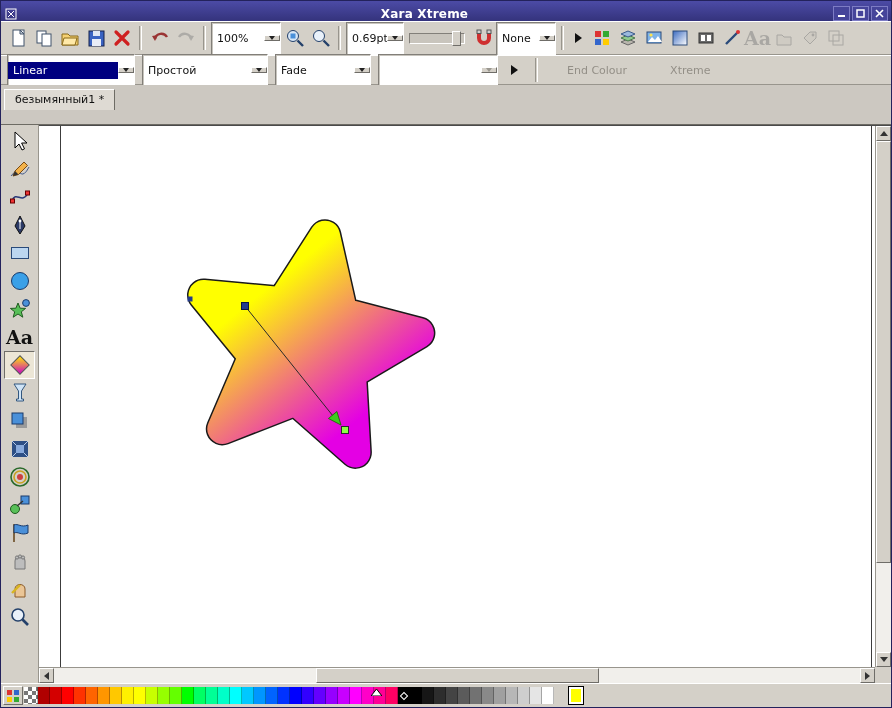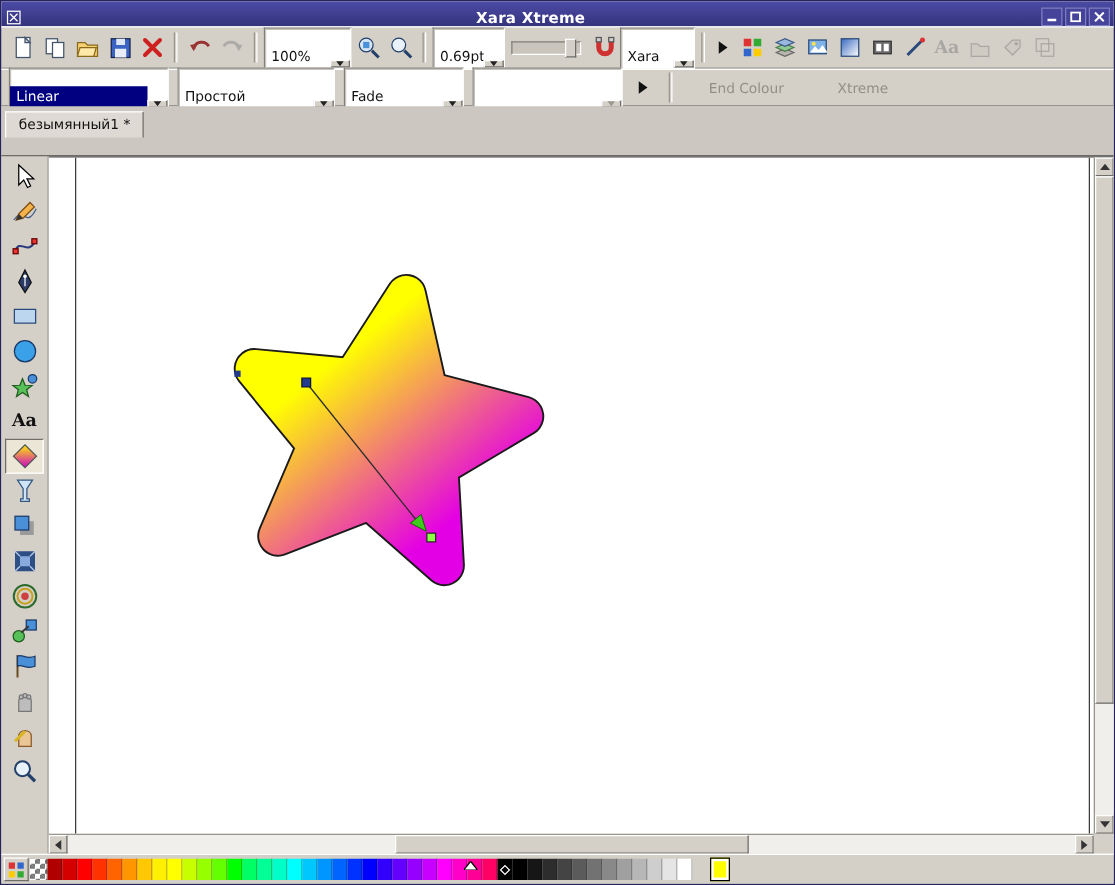--- a/index.html
+++ b/index.html
@@ -16,21 +16,21 @@
   
   .menubar{height:24px;flex:0 0 auto;display:flex;align-items:center;padding:0 5px;border-bottom:1px solid #b9b6af}
   .menu-item{padding:3px 8px;white-space:nowrap}
   .menu-item u{text-decoration:underline}
 
   
   .toolbar{height:34px;flex:0 0 auto;display:flex;align-items:center;padding:0 4px;border-top:1px solid #fff;border-bottom:1px solid #98958d;gap:1px}
   .tbtn{width:25px;height:25px;display:flex;align-items:center;justify-content:center;flex:0 0 auto}
   .tbtn.disabled{opacity:.45}
   .sep{width:3px;height:24px;border-left:1px solid #98958d;border-right:1px solid #fff;margin:0 4px;flex:0 0 auto}
-  .combo{display:flex;height:33px;background:#fff;border:1px solid;border-color:#827f79 #fff #fff #827f79;box-shadow:inset 1px 1px 0 #c7c4bd;align-items:flex-end;flex:0 0 auto}
+  .combo{display:flex;height:33px;background:#fff;border:1px solid;border-color:#827f79 #fff #fff #827f79;box-shadow:inset 1px 1px 0 #c7c4bd;align-items:center;flex:0 0 auto}
   .combo-value{padding:2px 5px;font-size:11px;flex:1;white-space:nowrap;overflow:hidden}
   .combo-btn{width:16px;background:#d4d0c8;border:1px solid;border-color:#fff #6f6d68 #6f6d68 #fff;display:flex;align-items:center;justify-content:center}
   .arr-down{width:0;height:0;border-left:3.5px solid transparent;border-right:3.5px solid transparent;border-top:4px solid #222}
   .combo.selected .combo-value{background:#000080;color:#fff}
   .combo.disabled .combo-value{color:#9a978f}
   .combo.disabled .arr-down{border-top-color:#9a978f}
   .slider{width:56px;height:11px;position:relative;border:1px solid;border-color:#827f79 #fff #fff #827f79;background:#c9c5bd;margin:0 4px;flex:0 0 auto}
   .slider-handle{position:absolute;left:78%;top:-3px;width:9px;height:15px;background:#d4d0c8;border:1px solid;border-color:#fff #6f6d68 #6f6d68 #fff}
   .adv-arrow{width:0;height:0;border-top:5px solid transparent;border-bottom:5px solid transparent;border-left:7px solid #111;margin:0 6px;flex:0 0 auto}
 
@@ -40,21 +40,21 @@
   
   .tabbar{height:40px;flex:0 0 auto;background:#ccc8c1;position:relative;border-bottom:1px solid #6d6b64}
   .tab{position:absolute;left:3px;top:4px;height:21px;padding:3px 10px 0 10px;background:#dedad3;border:1px solid #6d6b64;border-bottom:none;border-top-color:#fff;border-left-color:#fff;font-size:11px}
 
   
   .main{flex:1;display:flex;min-height:0}
   .toolcol{width:38px;flex:0 0 auto;background:#d4d0c8;border-right:1px solid #98958d;display:flex;flex-direction:column;align-items:center;padding-top:2px}
   .tool{width:31px;height:28px;display:flex;align-items:center;justify-content:center}
   .tool.selected{background:#ece6d6;border:1px solid;border-color:#6f6d68 #fff #fff #6f6d68}
   .tool svg{display:block}
-  .aa-glyph{font-size:14px;font-weight:bold;font-family:"DejaVu Serif","Liberation Serif",serif}
+  .aa-glyph{font-size:19px;font-weight:bold;font-family:"DejaVu Serif","Liberation Serif",serif}
 
   .canvas-wrap{flex:1;position:relative;background:#fff;border-top:1px solid #4a4a4a;min-width:0;overflow:hidden}
   .page-edge{position:absolute;top:0;bottom:16px;width:1px;background:#3c3c3c}
   .page-edge.left{left:21px}
   .page-edge.right{right:19px}
   .canvas-svg{position:absolute;left:0;top:0}
 
   
   .vscroll{position:absolute;right:0;top:0;bottom:16px;width:16px;background:#f1efeb;border-left:1px solid #98958d}
   .hscroll{position:absolute;left:0;right:16px;bottom:0;height:16px;background:#f1efeb;border-top:1px solid #98958d}
@@ -190,21 +190,21 @@
         <span class="slider-handle"></span>
       </span>
     <span class="tbtn">
       <svg width="22" height="22">
           <path d="M7 4 v7 a5 5 0 0 0 10 0 v-7" fill="none" stroke="#cf3030" stroke-width="4"></path>
           <rect x="5" y="3" width="4" height="3.5" fill="#cfcfcf" stroke="#555"></rect>
           <rect x="15" y="3" width="4" height="3.5" fill="#cfcfcf" stroke="#555"></rect>
         </svg>
       </span>
     <span class="combo" style="width:60px">
-      <span class="combo-value">Xara</span>
+      <span class="combo-value">None</span>
       <span class="combo-btn">
           <i class="arr-down"></i>
         </span>
     </span>
     <span class="sep"></span>
     <span class="adv-arrow"></span>
     <span class="tbtn">
       <svg width="18" height="18">
           <rect x="2" y="2" width="6" height="6" fill="#d33"></rect>
           <rect x="10" y="2" width="6" height="6" fill="#3a3"></rect>

